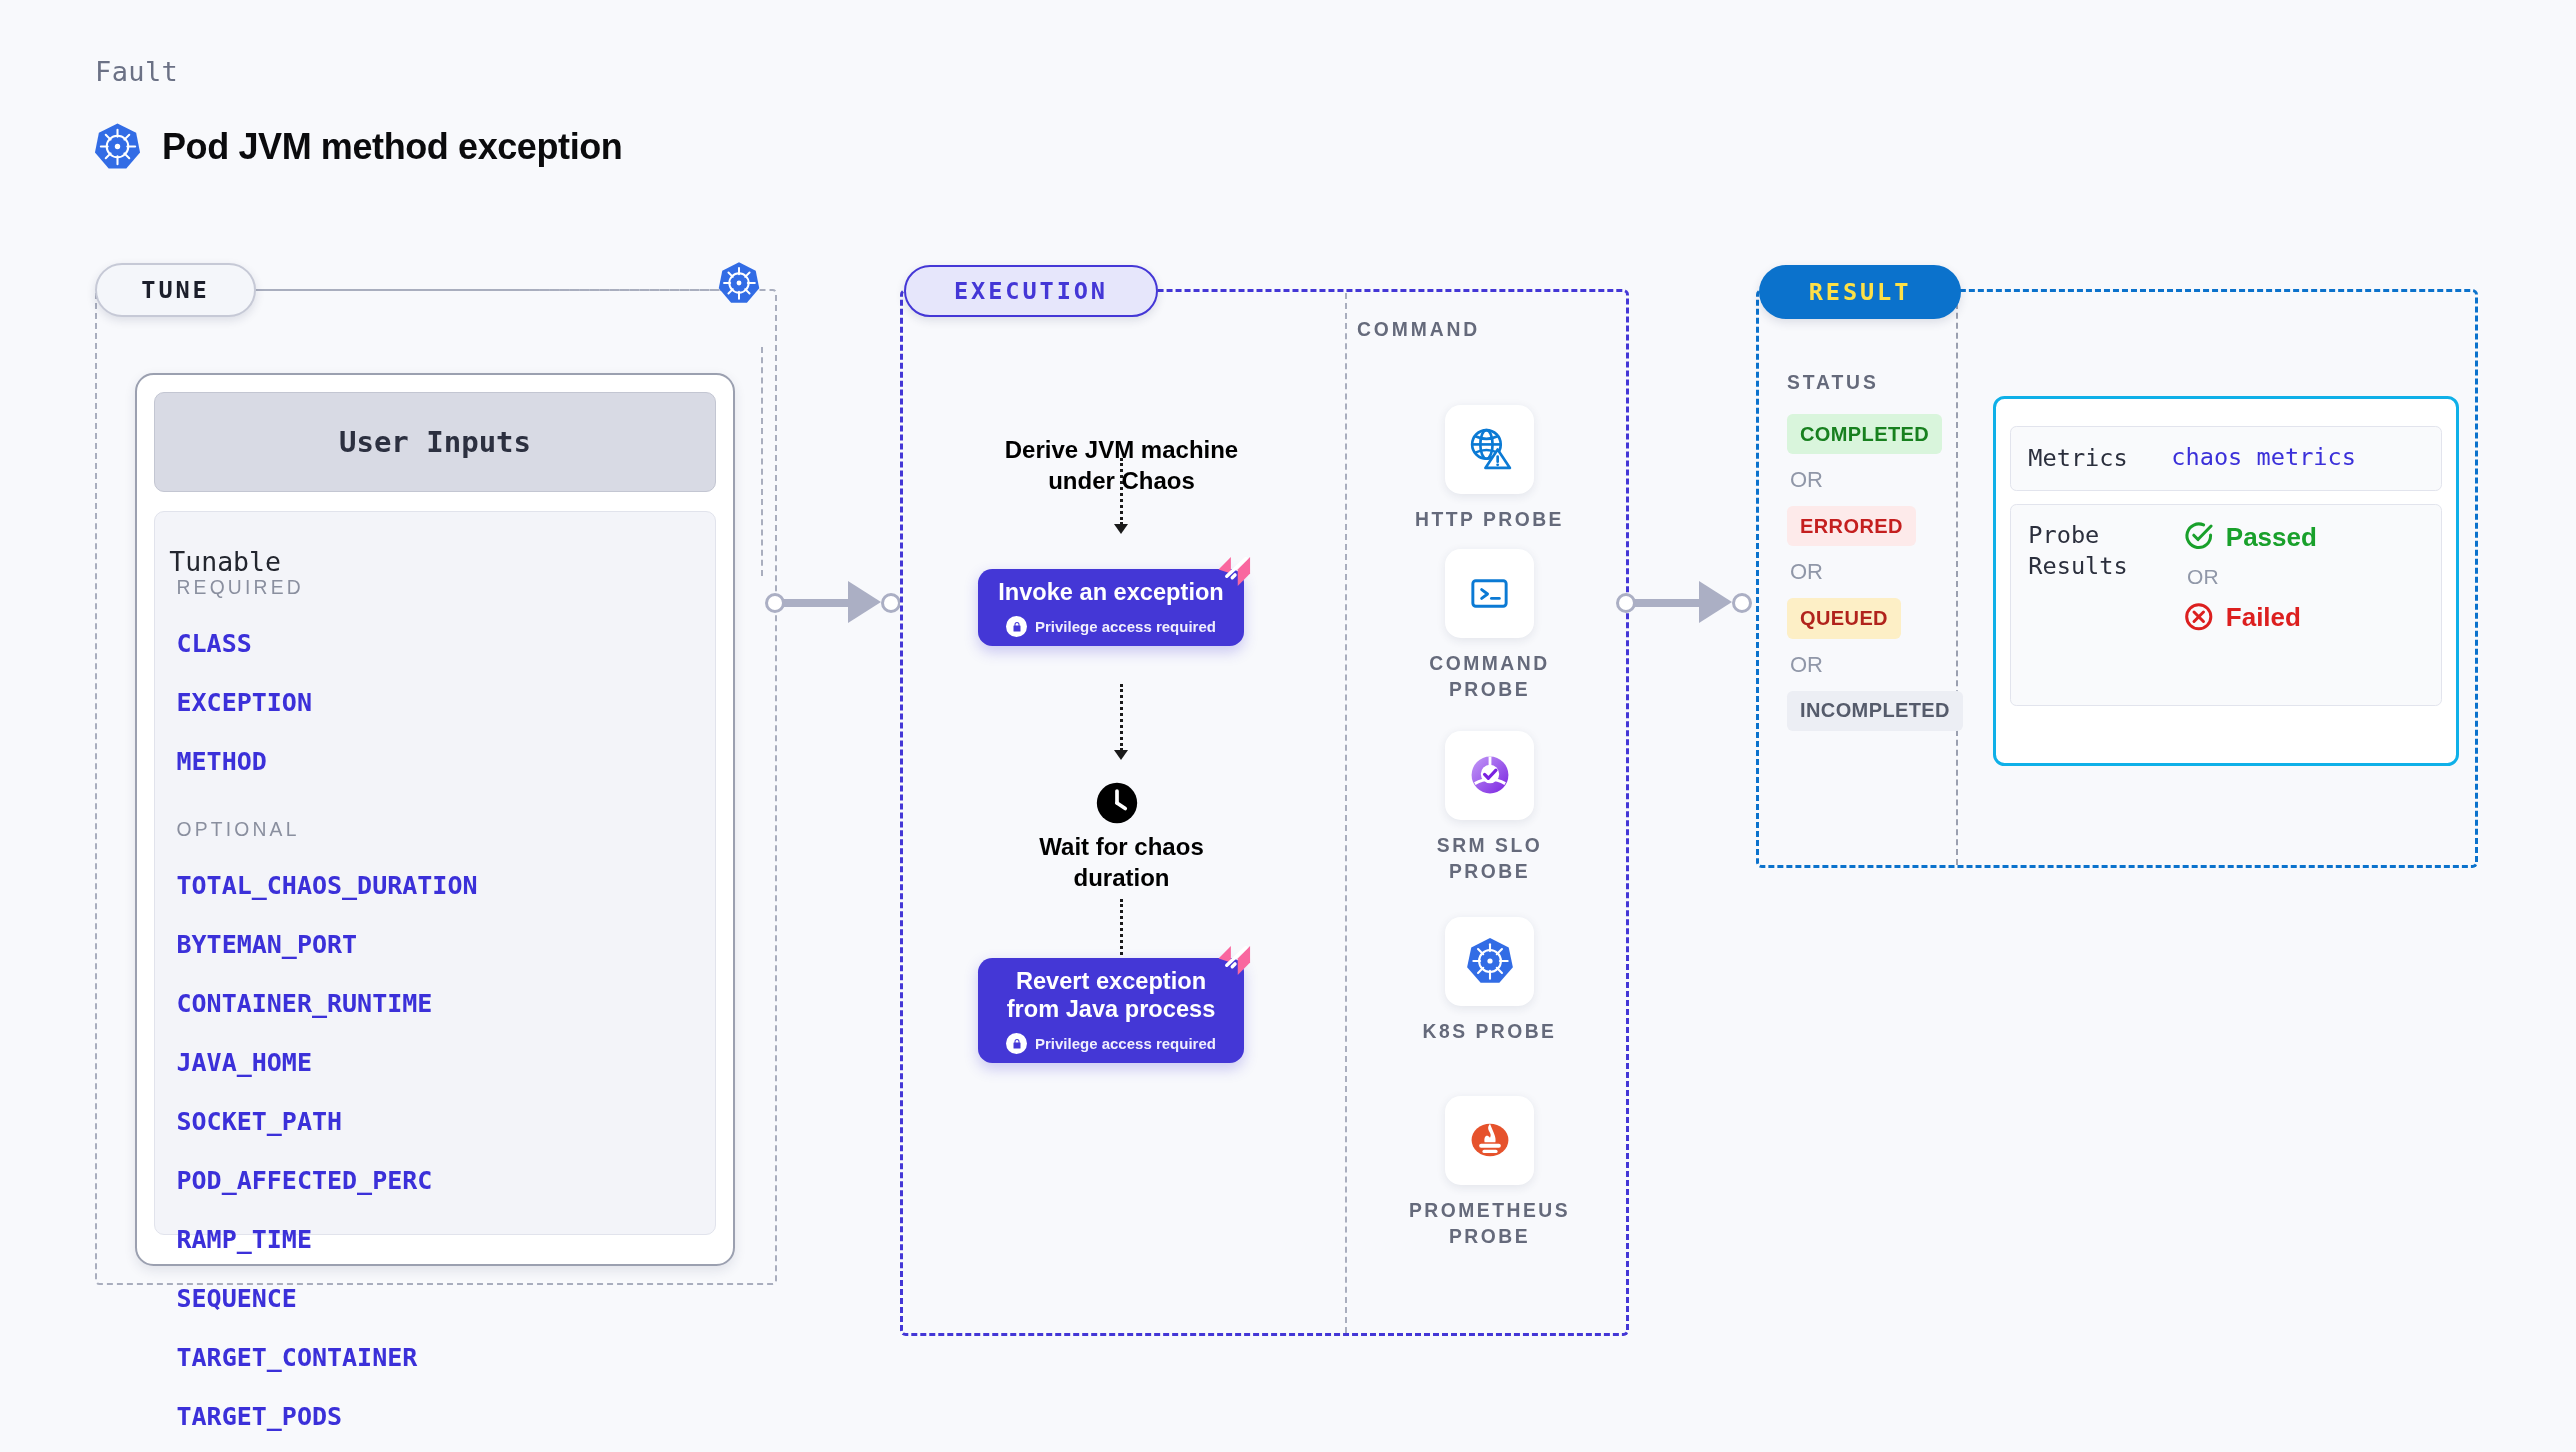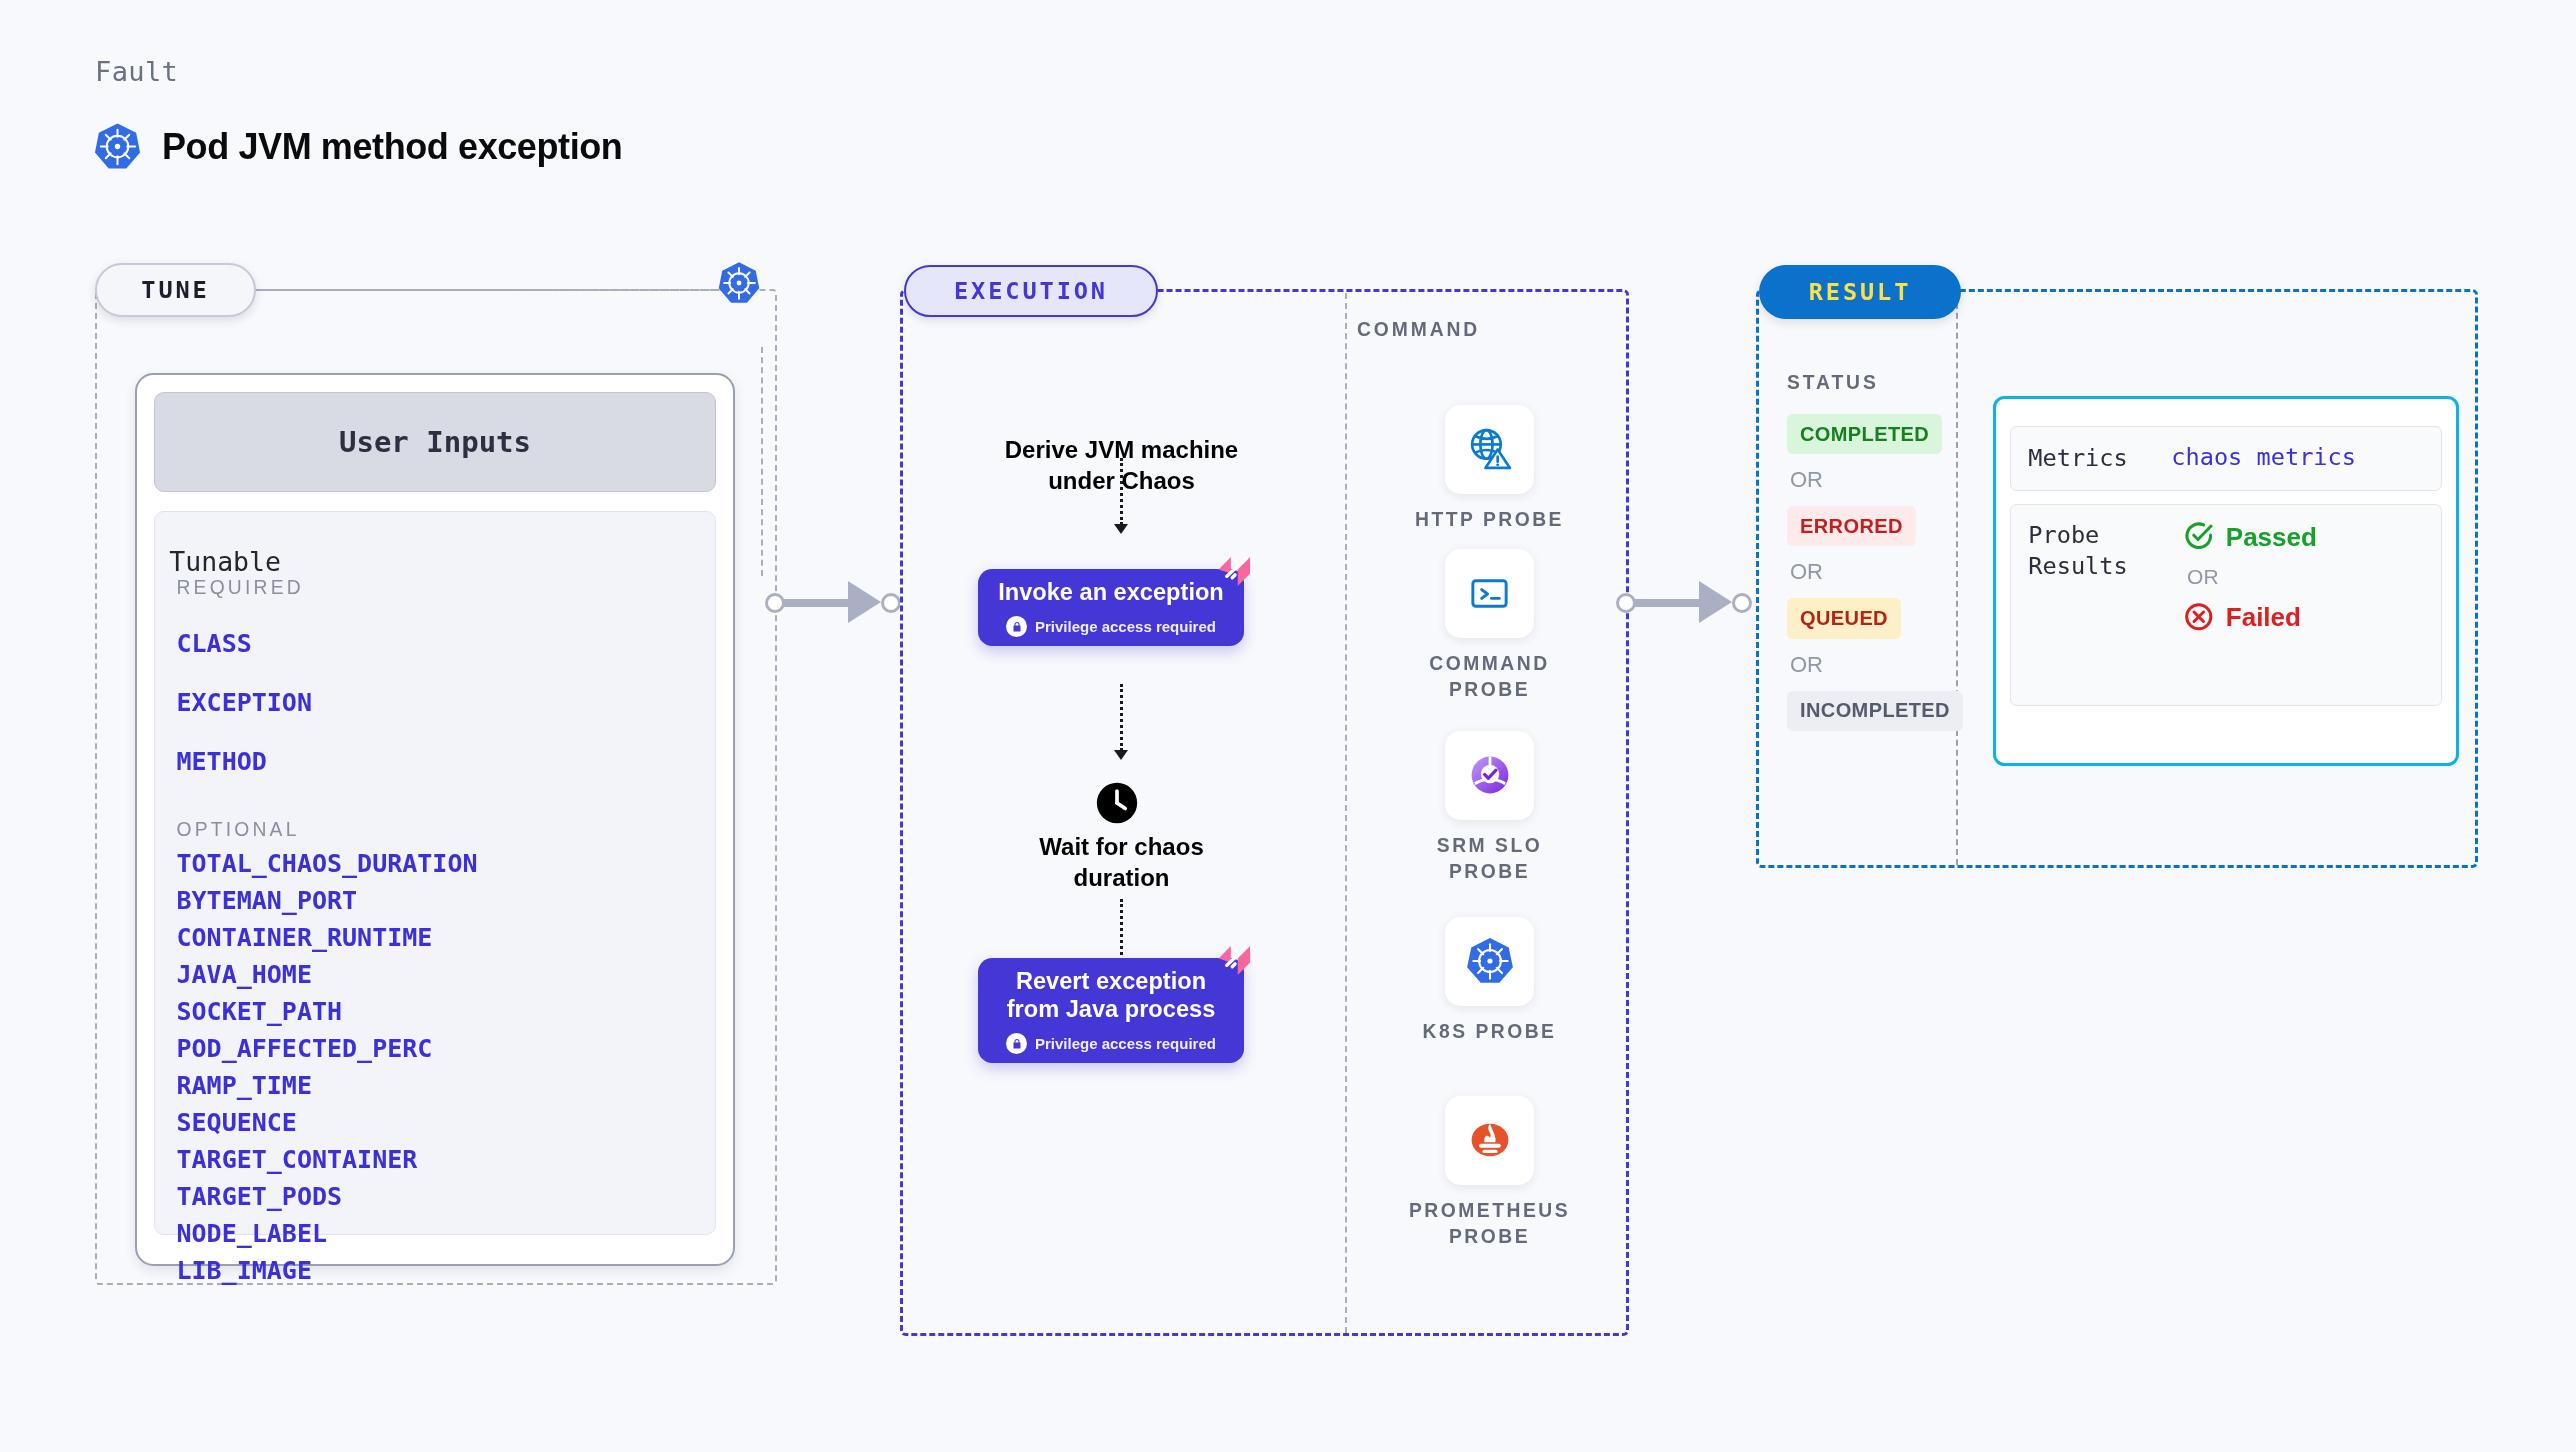--- a/index.html
+++ b/index.html
@@ -98,21 +98,21 @@
     font-size: 19.3px; color: #8a8f9f;
     letter-spacing: 3.2px; font-weight: normal;
   }
   .param {
     font-family: "DejaVu Sans Mono", monospace;
     font-weight: bold; font-size: 25px; color: #3b30d9;
     white-space: nowrap;
   }
   .req-list .param { margin-top: 30px; }
   .req-list { margin-bottom: 43px; }
-  .opt-list .param { margin-top: 8px; }
+  .opt-list .param { margin-top: 30px; }
   .opt-list .param:first-child { margin-top: 29px; }
 
   
   .tune-dash {
     position: absolute; left: 255px; top: 289px;
     width: 494px; height: 0;
     border-top: 2.9px dashed #a9aebe;
   }
   .k8s-top {
     position: absolute; left: 717px; top: 261px; z-index: 45;

